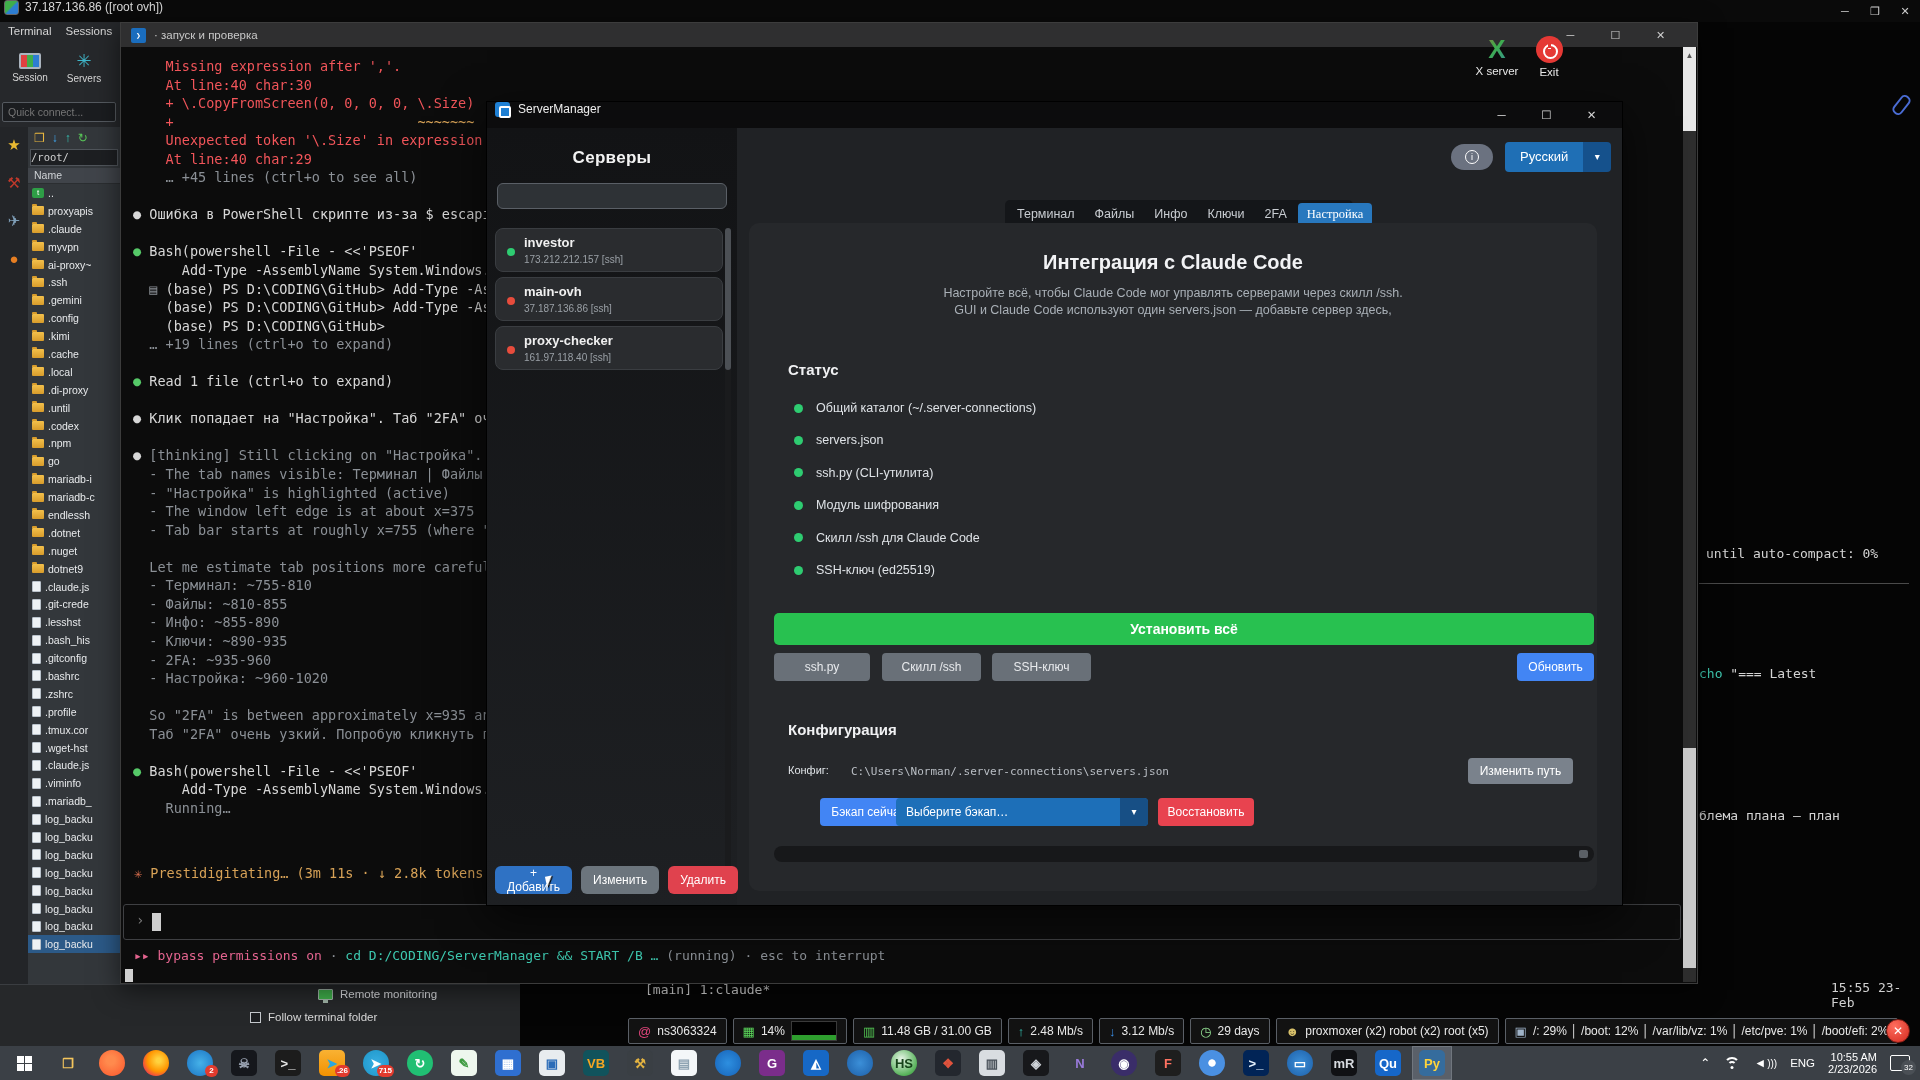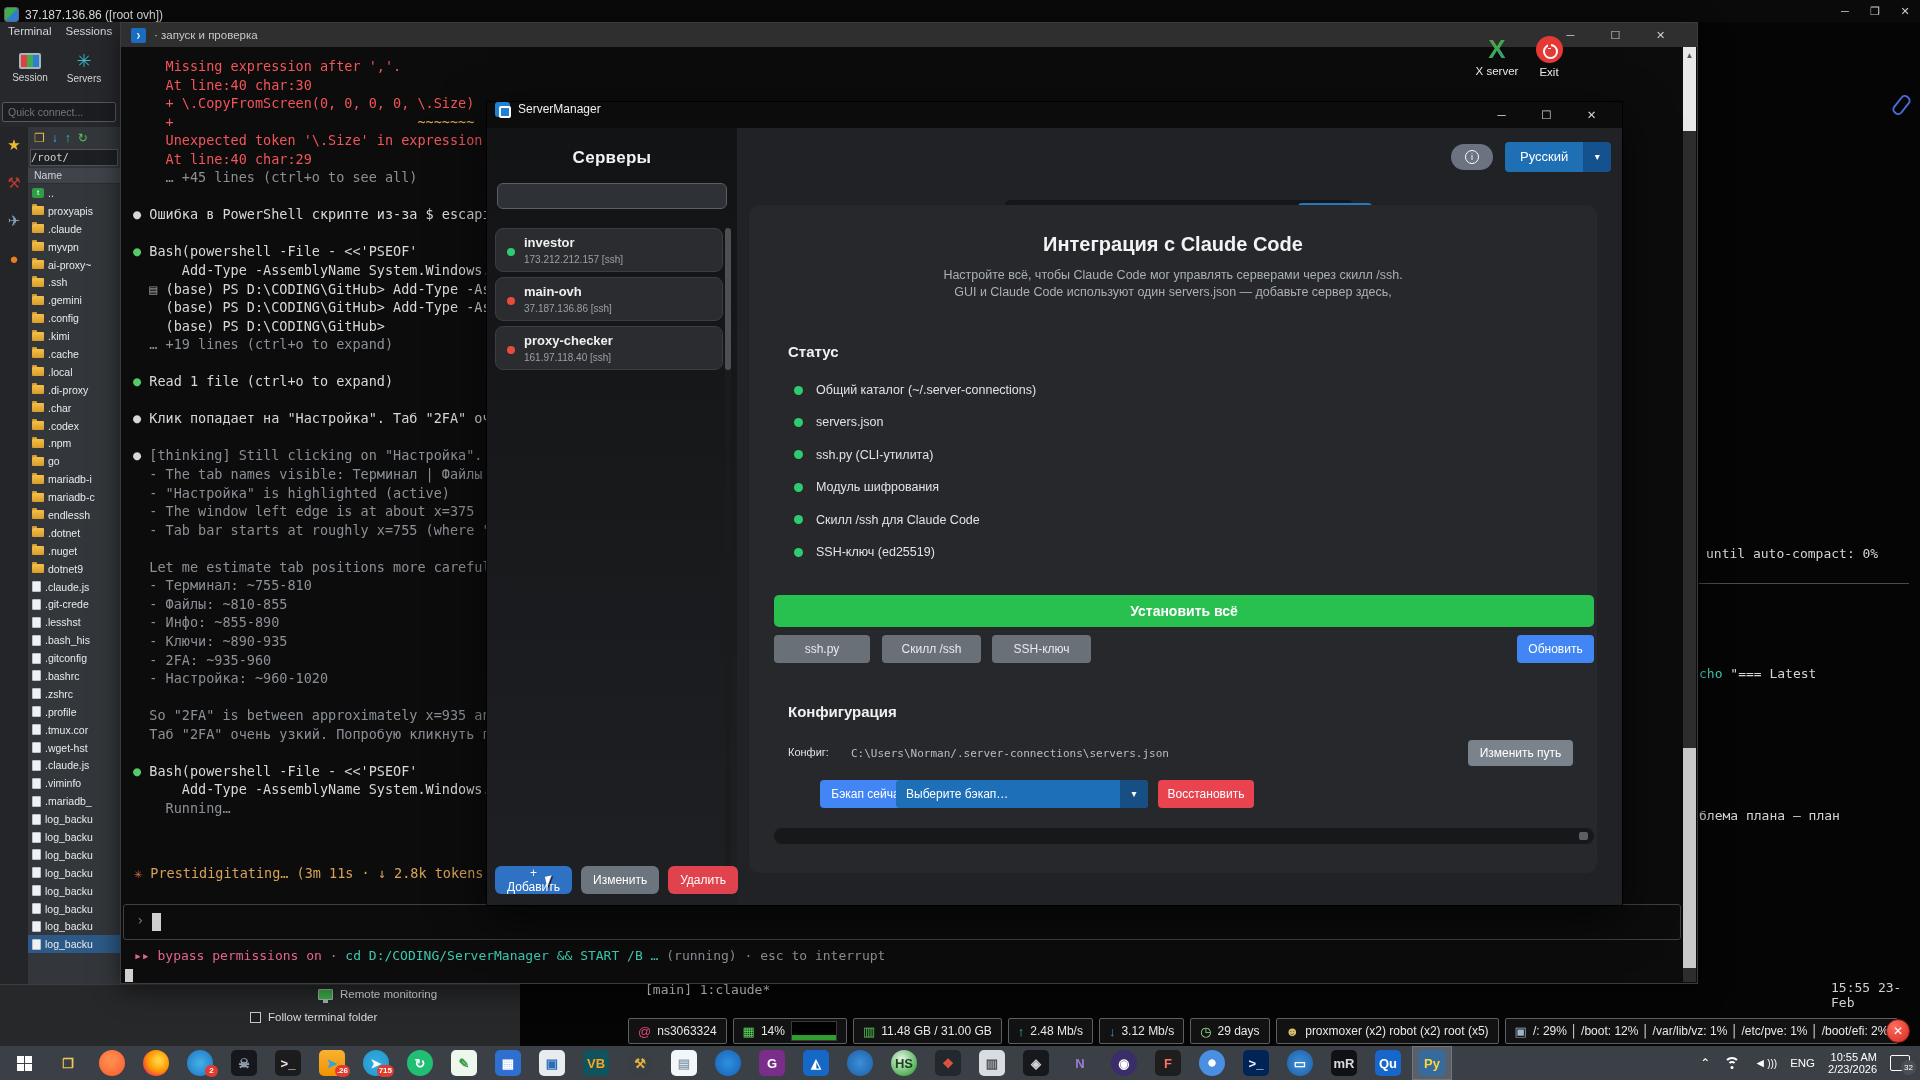--- a/index.html
+++ b/index.html
@@ -3,21 +3,21 @@
 <meta charset="utf-8">
 <style>
   html,body{margin:0;padding:0;background:#000;}
   *{box-sizing:border-box;}
   .stage{position:relative;width:1920px;height:1080px;background:#050505;overflow:hidden;
          font-family:"Liberation Sans",sans-serif;color:#ddd;}
   .abs{position:absolute;}
   .mono{font-family:"DejaVu Sans Mono",monospace;}
 
   
-  .mx-titlebar{left:0;top:0;width:1920px;height:22px;background:#0a0a0a;display:flex;align-items:flex-end;}
+  .mx-titlebar{left:0;top:0;width:1920px;height:22px;background:#0a0a0a;display:flex;align-items:flex-start;}
   .mx-ico{width:15px;height:15px;margin:0 6px 0 4px;border-radius:3px;
           background:linear-gradient(135deg,#3fae4a 0 45%,#2d7dd2 55%);border:1px solid #666;}
   .mx-title{font-size:12px;color:#d8d8d8;}
   .mx-ctrls{margin-left:auto;display:flex;}
   .mx-ctrls span{width:30px;text-align:center;font-size:11px;color:#ccc;line-height:22px;}
   .mx-left{left:0;top:22px;width:120px;height:105px;background:#26282b;}
   .mx-menu{display:flex;gap:14px;padding:3px 8px;font-size:11.5px;color:#d5d5d5;}
   .mx-ribbon{display:flex;gap:6px;padding:2px 6px;}
   .rb-btn{width:48px;height:52px;display:flex;flex-direction:column;align-items:center;justify-content:center;gap:3px;}
   .rb-label{font-size:10px;color:#d5d5d5;}
@@ -146,21 +146,21 @@
   .btn{border:none;border-radius:6px;color:#fff;font-size:12px;height:28px;padding:0 12px;font-family:"Liberation Sans",sans-serif;}
   .b-blue{background:#2f72c4;} .b-gray{background:#6c757d;} .b-red{background:#e0424e;}
   .sm-info{position:absolute;left:964px;top:42px;width:42px;height:26px;border-radius:13px;background:#6b7280;display:flex;align-items:center;justify-content:center;}
   .sm-info i{width:14px;height:14px;border:1.5px solid #fff;border-radius:50%;color:#fff;font-size:9px;line-height:13px;text-align:center;font-style:normal;}
   .sm-lang{position:absolute;left:1018px;top:40px;height:30px;display:flex;border-radius:4px;overflow:hidden;}
   .sm-lang .txt{background:#1f6fb5;color:#fff;font-size:13px;padding:0 15px;line-height:30px;}
   .sm-lang .chv{background:#15518c;color:#fff;width:28px;text-align:center;line-height:30px;font-size:10px;}
   .sm-tabs{position:absolute;top:98px;left:518px;width:348px;background:#141619;border-radius:5px;padding:3px;display:flex;gap:2px;}
   .sm-tab{font-size:12.5px;color:#c9cdd2;padding:4px 9px;border-radius:4px;white-space:nowrap;}
   .sm-tab.active{background:#2878be;color:#fff;font-family:Liberation Serif, serif;}
-  .sm-panel{position:absolute;left:262px;top:103px;width:848px;height:668px;background:#26282b;border-radius:10px;}
+  .sm-panel{position:absolute;left:262px;top:121px;width:848px;height:668px;background:#26282b;border-radius:10px;}
   .sm-h1{position:absolute;top:28px;width:100%;text-align:center;font-size:20px;font-weight:bold;color:#f2f3f5;}
   .sm-sub{position:absolute;top:62px;width:100%;text-align:center;font-size:12.5px;color:#a9b0b7;line-height:17px;}
   .sm-sec{position:absolute;left:39px;font-size:15px;font-weight:bold;color:#f0f1f3;}
   .st-item{position:absolute;left:45px;display:flex;align-items:center;gap:13px;font-size:12.5px;color:#dfe3e7;}
   .st-dot{width:9px;height:9px;border-radius:50%;background:#2ecc71;}
   .sm-install{position:absolute;left:25px;top:390px;width:820px;height:32px;background:#28c150;border:none;border-radius:5px;
               color:#fff;font-weight:bold;font-size:14px;font-family:"Liberation Sans",sans-serif;}
   .comp-btn{position:absolute;top:430px;height:28px;background:#697078;border:none;border-radius:4px;color:#e8eaed;font-size:12px;font-family:"Liberation Sans",sans-serif;}
   .sm-refresh{position:absolute;top:430px;left:768px;width:77px;height:28px;background:#4285f4;border:none;border-radius:4px;color:#fff;font-size:12px;font-family:"Liberation Sans",sans-serif;}
   .cfg-label{position:absolute;left:39px;top:541px;font-size:11px;color:#dfe3e7;}
@@ -272,21 +272,21 @@
         <div class="f-row">
           <span class="fi-folder"></span>
           <span>.local</span>
         </div>
         <div class="f-row">
           <span class="fi-folder"></span>
           <span>.di-proxy</span>
         </div>
         <div class="f-row">
           <span class="fi-folder"></span>
-          <span>.char</span>
+          <span>.until</span>
         </div>
         <div class="f-row">
           <span class="fi-folder"></span>
           <span>.codex</span>
         </div>
         <div class="f-row">
           <span class="fi-folder"></span>
           <span>.npm</span>
         </div>
         <div class="f-row">

